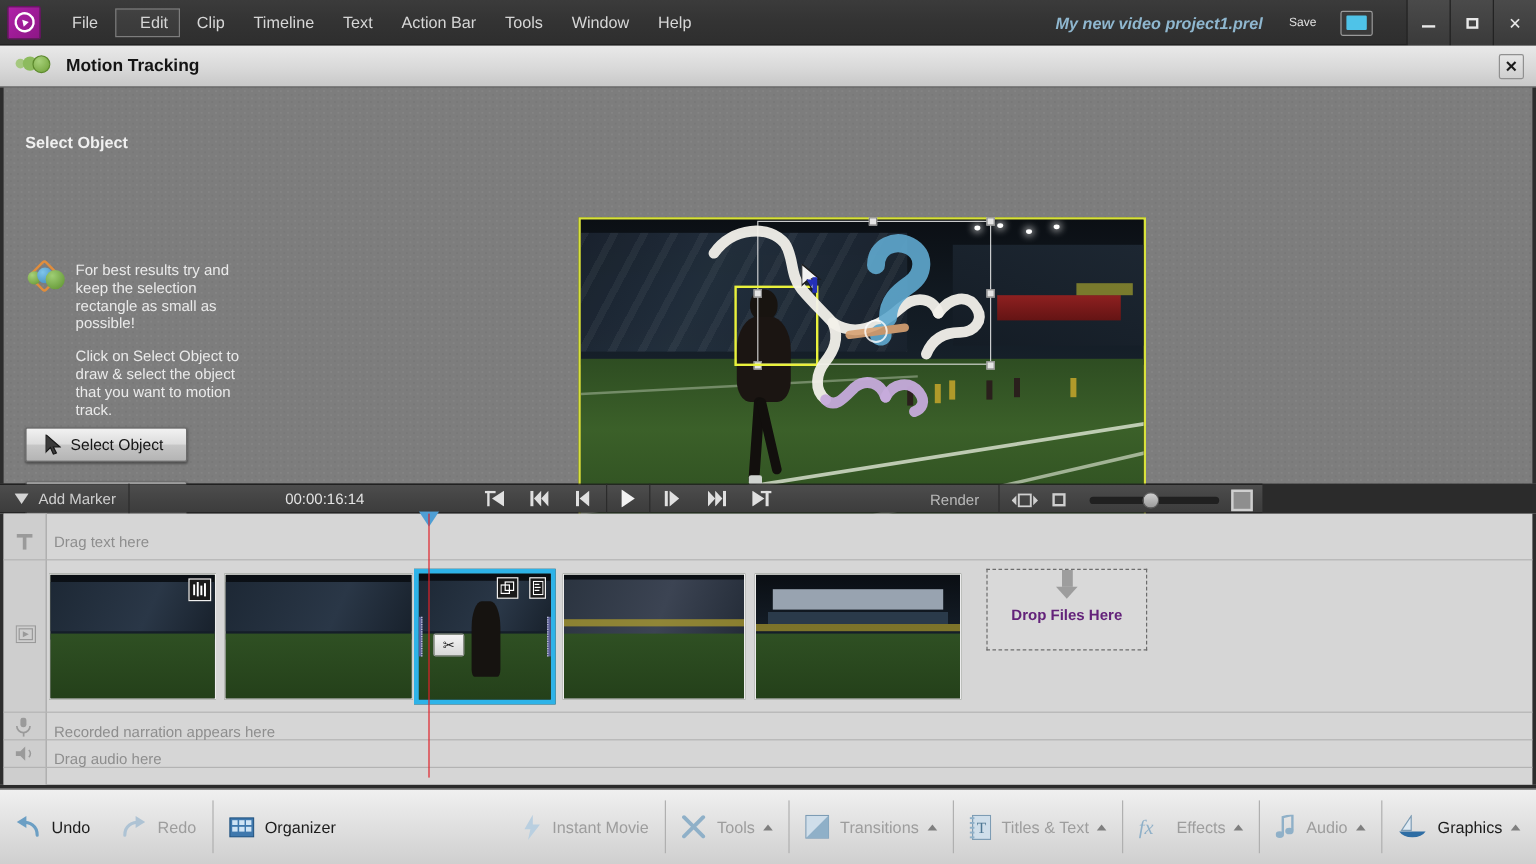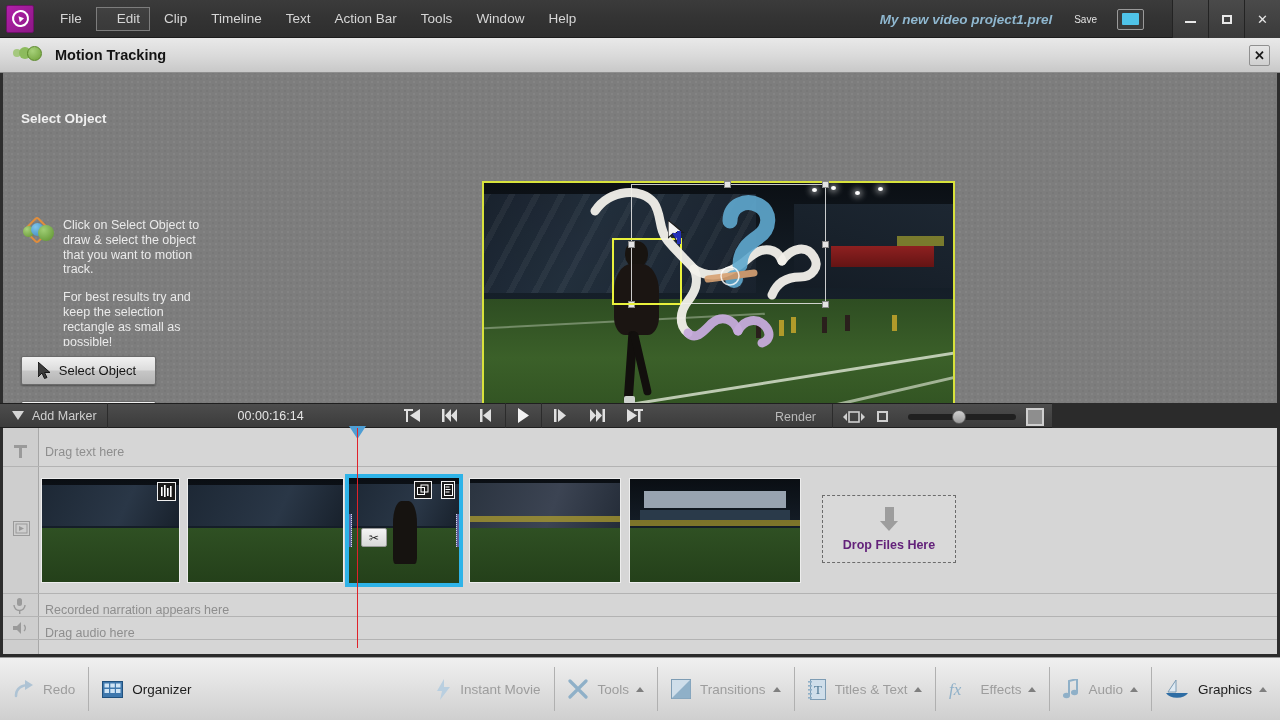--- a/index.html
+++ b/index.html
@@ -293,23 +293,23 @@
     position: absolute; background: linear-gradient(to bottom,#f4f4f4,#d8d8d8);
     border: 1px solid #9a9a9a; border-radius: 2px;
     display: flex; align-items: center; justify-content: center;
     color: #1d1d1d; font-size: 12px;
   }
   .trimhandle {
     position: absolute; width: 7px; height: 33px; background: #5b5f97;
     border-left: 1px dotted #d8d8ea; border-right: 1px dotted #d8d8ea;
   }
   .dropzone {
-    position: absolute; left: 822px; top: 495px; width: 134px; height: 68px;
+    position: absolute; left: 822px; top: 474px; width: 134px; height: 68px;
     border: 1px dashed #6c6c6c; background: #d9d9d9;
-    display: flex; flex-direction: column; align-items: center; justify-content: center;
+    display: flex; flex-direction: column; align-items: center; 
   }
   .dropzone .arrow-stem { width: 9px; height: 14px; background: #9d9d9d; }
   .dropzone .arrow-head {
     width: 0; height: 0; border-left: 9px solid transparent;
     border-right: 9px solid transparent; border-top: 10px solid #9d9d9d;
   }
   .dropzone .dz-label { color: #63227a; font-size: 12.5px; font-weight: bold; margin-top: 7px; }
   .playhead { position: absolute; left: 357px; top: 428px; width: 1px; height: 220px; background: #e0222a; }
   .playhead-marker {
     position: absolute; left: 349px; top: 426px; width: 17px; height: 13px;
@@ -392,22 +392,22 @@
     <div class="panel-title">Select Object</div>
 
     <div class="hint-icon">
       <div class="sq"></div>
         <div class="c1"></div>
         <div class="c2"></div>
         <div class="c3"></div>
     </div>
 
     <div class="hint-text">
+      <p>For best results try and keep the selection rectangle as small as possible!</p>
       <p>Click on Select Object to draw &amp; select the object that you want to motion track.</p>
-      <p>For best results try and keep the selection rectangle as small as possible!</p>
     </div>
 
     <div class="btn" id="btn-select-object">
       <span style="position:absolute;left:16px;top:5px;">
         <svg width="13" height="17" viewBox="0 0 13 17">
           <polygon points="0,0 0,15 4,11 6.5,16.5 9,15.5 6.5,10.5 12,10.5" fill="#3b3b3b" stroke="#171717" stroke-width="1"></polygon>
         </svg>
       </span>
       <span style="margin-left:18px;">Select Object</span>
     </div>
@@ -664,20 +664,29 @@
       <div class="arrow-stem"></div>
         <div class="arrow-head"></div>
     </div>
     <div class="dz-label">Drop Files Here</div>
   </div>
 
   <div class="playhead-marker"></div>
   <div class="playhead"></div>
 
   <div class="actionbar">
+    <div class="ab-item">
+      <span class="ab-ico">
+        <svg width="21" height="19" viewBox="0 0 21 19">
+            <path d="M18,16 C18,8 12,5 5,5" fill="none" stroke="#6c9fc4" stroke-width="2.6" stroke-linecap="round"></path>
+            <polygon points="9,0 9,10 1,5" fill="#6c9fc4"></polygon>
+          </svg>
+      </span>
+      <span>Undo</span>
+    </div>
     <div class="ab-item dim">
       <span class="ab-ico">
         <svg width="21" height="19" viewBox="0 0 21 19">
             <path d="M3,16 C3,8 9,5 16,5" fill="none" stroke="#aec3d4" stroke-width="2.6" stroke-linecap="round"></path>
             <polygon points="12,0 12,10 20,5" fill="#aec3d4"></polygon>
           </svg>
       </span>
       <span>Redo</span>
     </div>
     <div class="ab-sep"></div>

